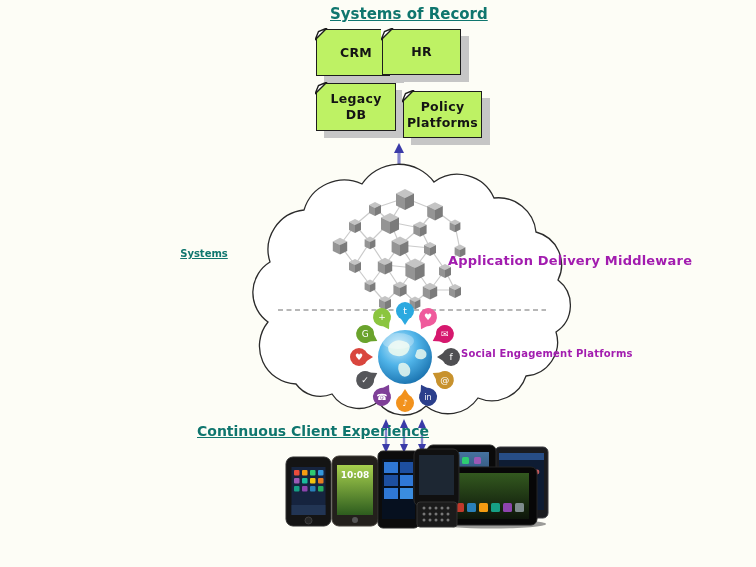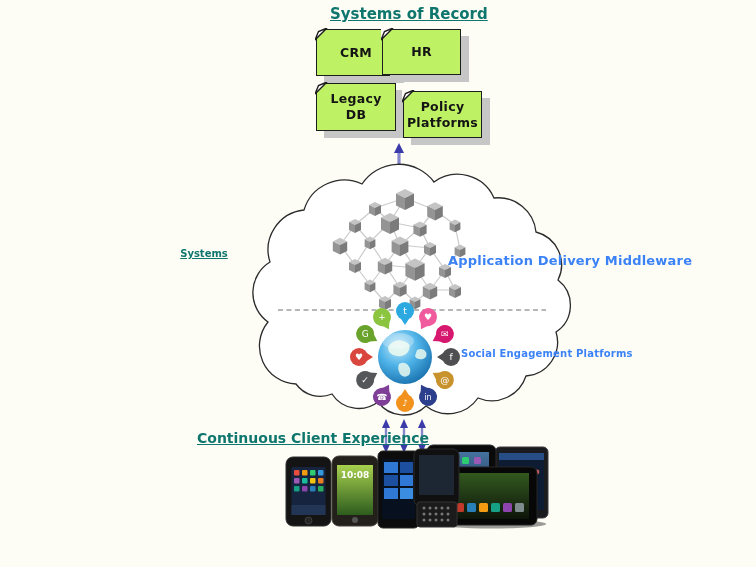--- a/index.html
+++ b/index.html
@@ -4,26 +4,26 @@
 <style>
   html,body{margin:0;padding:0;}
   .canvas{
     position:relative;width:756px;height:567px;
     background:#fdfdf6;overflow:hidden;
     font-family:"DejaVu Sans",sans-serif;
   }
   .scene{position:absolute;left:0;top:0;z-index:1;}
   .label{position:absolute;z-index:3;white-space:nowrap;}
   .hand-blue{color:#0f766e;font-weight:bold;text-decoration:underline;}
-  .hand-black{color:#3b82f6;font-weight:bold;}
+  .hand-black{color:#a21caf;font-weight:bold;}
   .title-sor{left:330px;top:5px;width:144px;text-align:center;font-size:15px;}
   .label-soe{left:148px;top:243px;width:112px;text-align:center;font-size:10px;line-height:21px;white-space:normal;}
   .label-adm{left:448px;top:253px;font-size:13px;letter-spacing:.2px;}
   .label-sep{left:461px;top:348px;font-size:10px;letter-spacing:.2px;}
-  .label-cce{left:197px;top:423px;font-size:14px;margin-top:7px;}
+  .label-cce{left:197px;top:423px;font-size:14px;}
   .note{
     position:absolute;z-index:2;background:#bef264;
     border:1.6px solid #1d1d1d;
     box-shadow:8px 7px 0 0 #c6c6c6;
   }
   .note .fold{position:absolute;left:-1.6px;top:-1.6px;}
   .note-label{
     position:absolute;left:0;right:0;top:50%;transform:translateY(-50%);
     text-align:center;font-size:12.5px;line-height:16px;
     color:#141414;font-weight:bold;letter-spacing:.3px;

